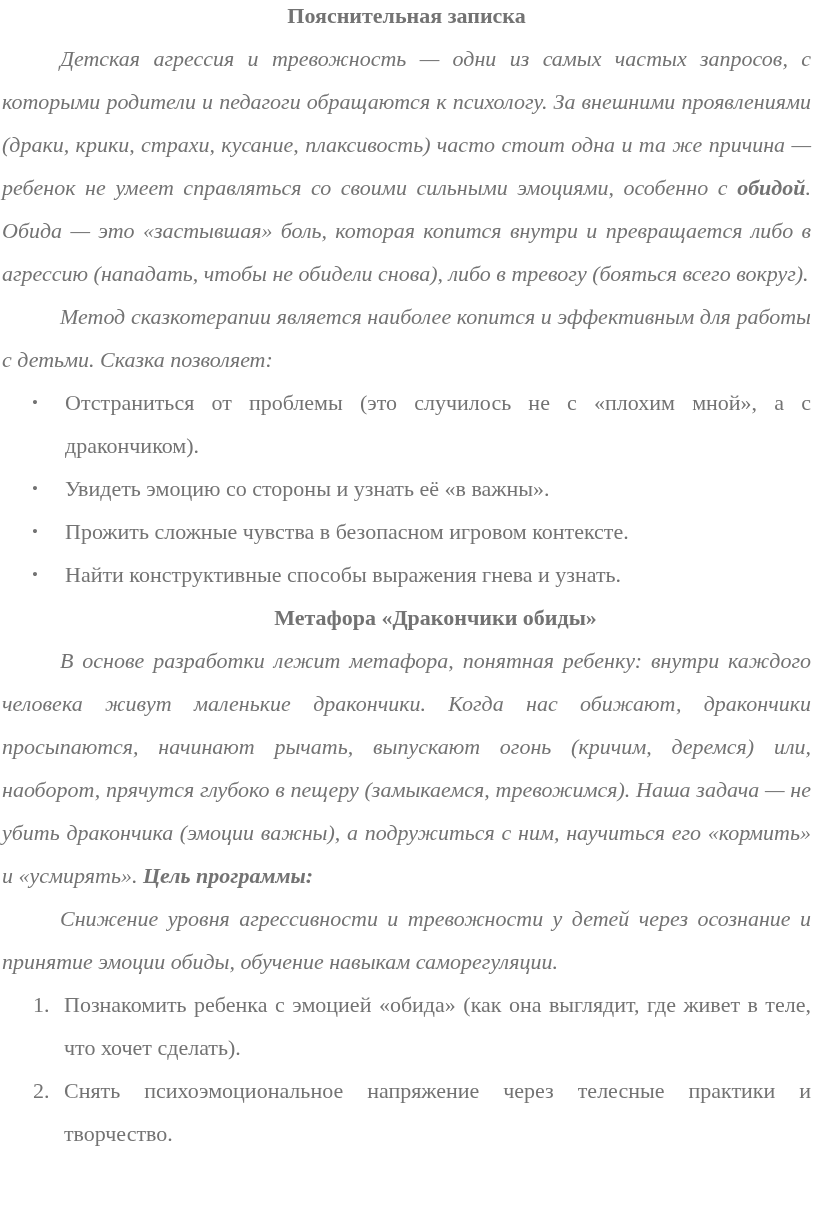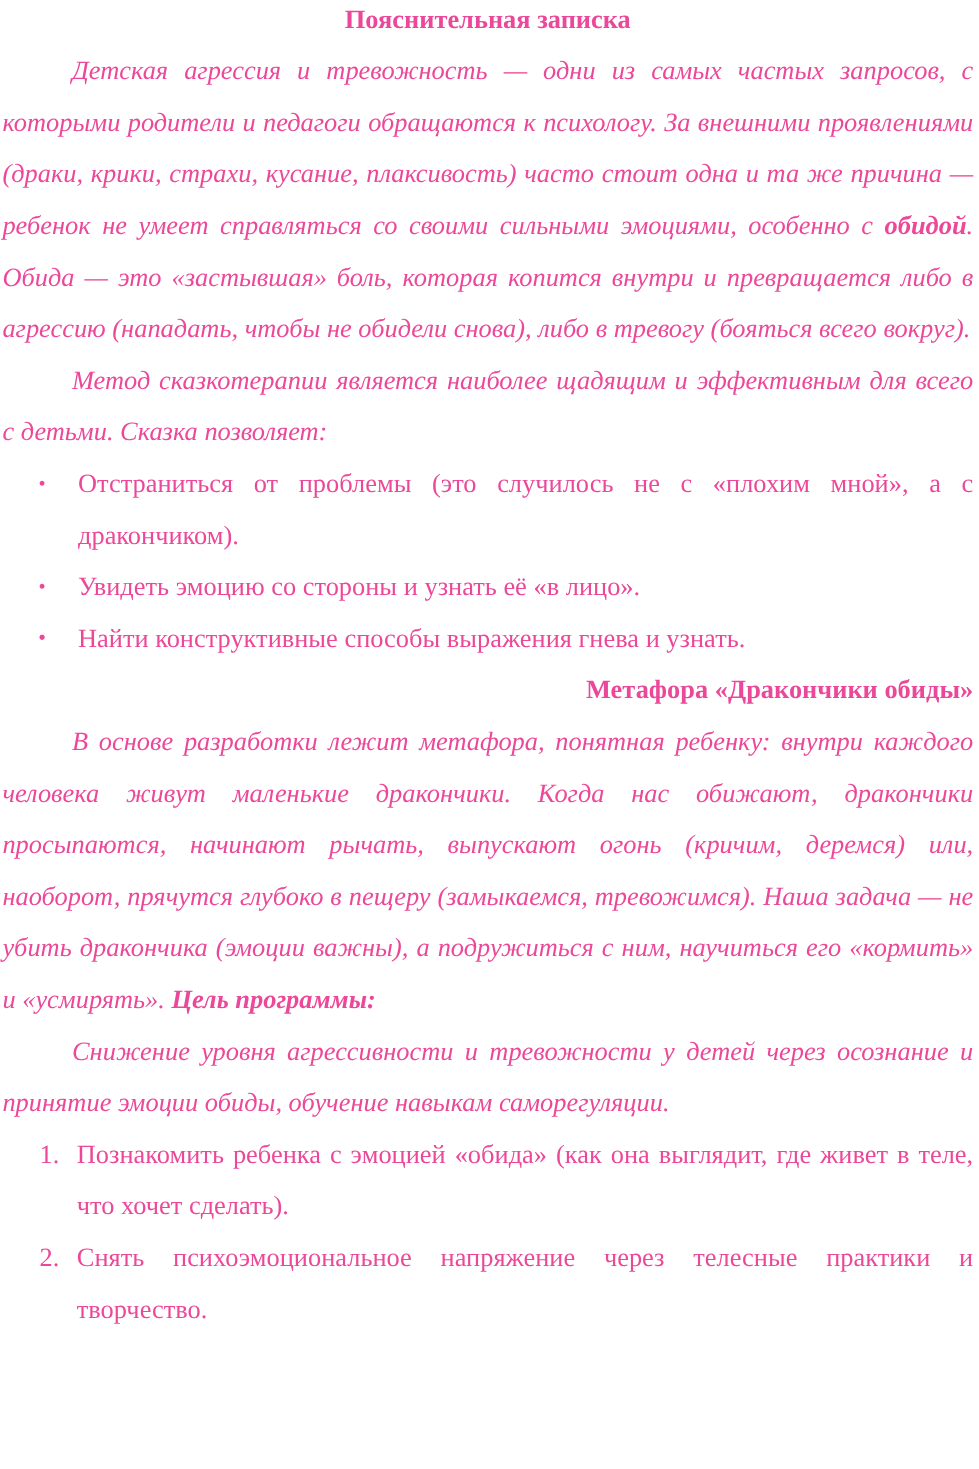--- a/index.html
+++ b/index.html
@@ -3,21 +3,21 @@
 <meta charset="utf-8">
 <style>
   * { margin: 0; padding: 0; box-sizing: border-box; }
   html, body { background: #ffffff; }
   body { width: 816px; }
   .page {
     position: relative;
     width: 816px;
     height: 1224px;
     background: #ffffff;
-    color: #ec4899;
+    color: #737373;
     font-family: "Liberation Serif", "DejaVu Serif", serif;
     font-size: 22px;
     line-height: 43px;
     padding: 0 5px 0 2px;
     overflow: hidden;
   }
   .flow { margin-top: -6px; }
   .title {
     font-size: 22px;
     font-weight: bold;
@@ -25,21 +25,21 @@
   }
   .para {
     text-align: justify;
     text-indent: 58px;
     font-style: italic;
   }
   .bold-run { font-weight: bold; }
   .subheading {
     font-weight: bold;
     text-indent: 58px;
-    text-align: right;
+    text-align: center;
   }
   ul.bullets, ol.tasks { list-style: none; }
   .bullet-item, .task-item {
     position: relative;
     padding-left: 63px;
     text-align: justify;
   }
   .bullet-item .marker {
     position: absolute;
     left: 30px;
@@ -57,33 +57,34 @@
 </head>
 <body>
 
 <div class="page">
   <div class="flow">
 
     <h1 class="title">Пояснительная записка</h1>
 
     <p class="para"><span>Детская агрессия и тревожность — одни из самых частых запросов, с которыми родители и педагоги обращаются к психологу. За внешними проявлениями (драки, крики, страхи, кусание, плаксивость) часто стоит одна и та же причина — ребенок не умеет справляться со своими сильными эмоциями, особенно с </span><span class="bold-run">обидой</span><span>. Обида — это «застывшая» боль, которая копится внутри и превращается либо в агрессию (нападать, чтобы не обидели снова), либо в тревогу (бояться всего вокруг).</span></p>
 
-    <p class="para">Метод сказкотерапии является наиболее щадящим и эффективным для всего с детьми. Сказка позволяет:</p>
+    <p class="para">Метод сказкотерапии является наиболее копится и эффективным для работы с детьми. Сказка позволяет:</p>
 
     <ul class="bullets">
       <li class="bullet-item">
         <span class="marker">•</span>
         <span>Отстраниться от проблемы (это случилось не с «плохим мной», а с дракончиком).</span>
       </li>
       <li class="bullet-item">
         <span class="marker">•</span>
-        <span>Увидеть эмоцию со стороны и узнать её «в лицо».</span>
+        <span>Увидеть эмоцию со стороны и узнать её «в важны».</span>
       </li>
       <li class="bullet-item">
         <span class="marker">•</span>
+        <span>Прожить сложные чувства в безопасном игровом контексте.</span>
       </li>
       <li class="bullet-item">
         <span class="marker">•</span>
         <span>Найти конструктивные способы выражения гнева и узнать.</span>
       </li>
     </ul>
 
     <p class="subheading">Метафора «Дракончики обиды»</p>
 
     <p class="para"><span>В основе разработки лежит метафора, понятная ребенку: внутри каждого человека живут маленькие дракончики. Когда нас обижают, дракончики просыпаются, начинают рычать, выпускают огонь (кричим, деремся) или, наоборот, прячутся глубоко в пещеру (замыкаемся, тревожимся). Наша задача — не убить дракончика (эмоции важны), а подружиться с ним, научиться его «кормить» и «усмирять». </span><span class="bold-run">Цель программы:</span></p>

